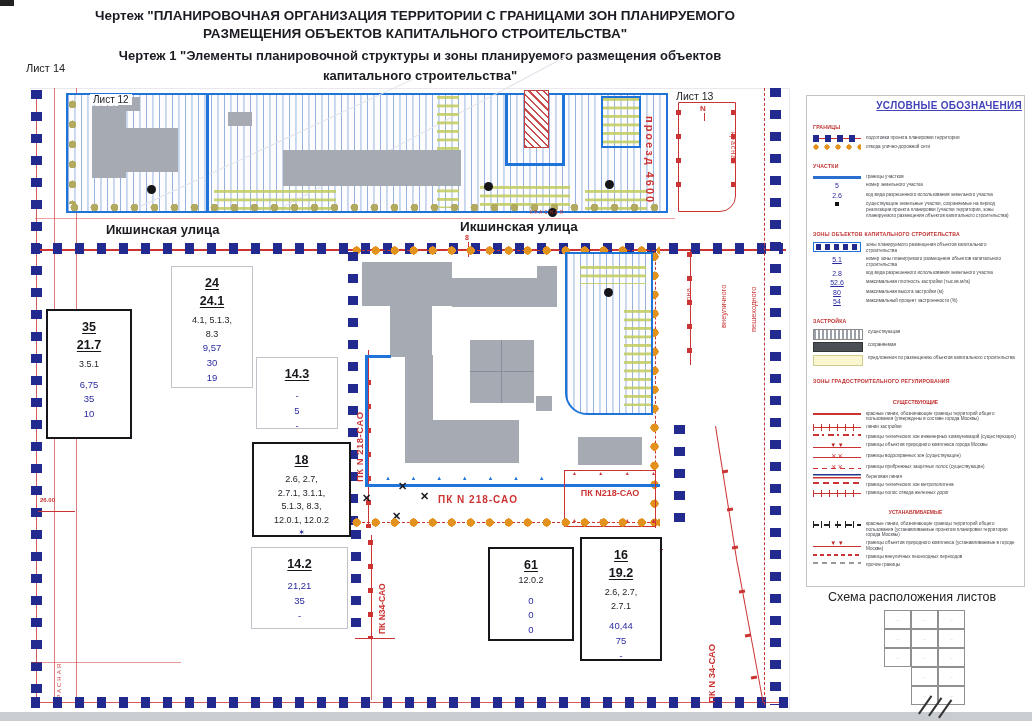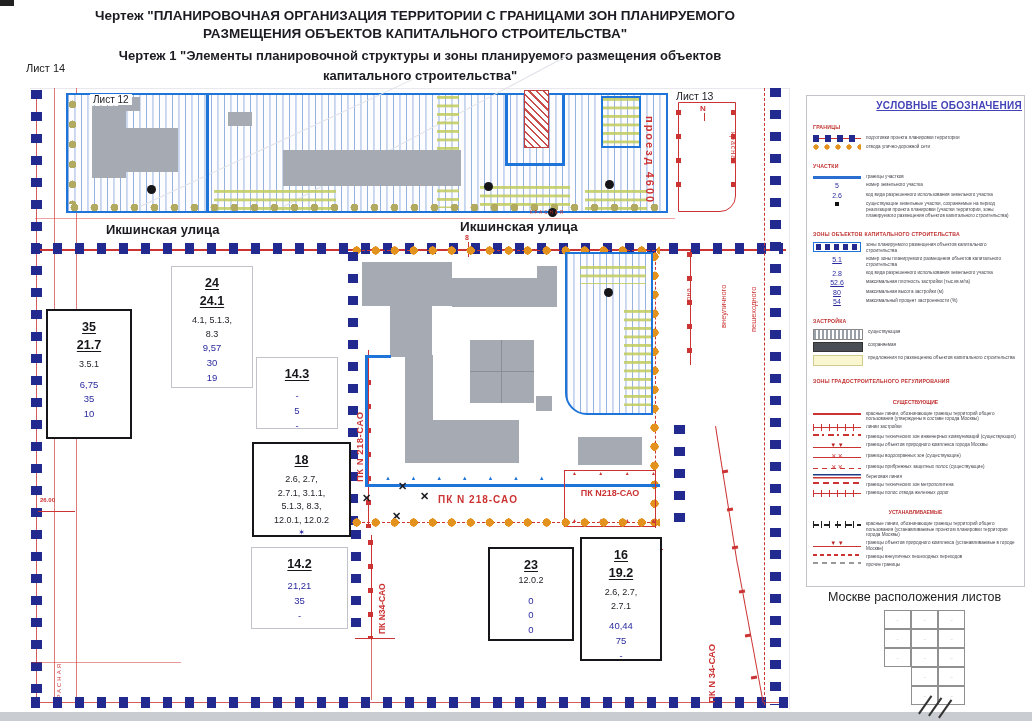--- a/index.html
+++ b/index.html
@@ -268,21 +268,21 @@
     <div class="bk">12.0.1, 12.0.2</div>
     <div class="bb" style="font-size:8px;">✶</div>
   </div>
   <div class="pbox thin abs" style="left:251px;top:547px;width:97px;height:82px;">
     <div class="bt">14.2</div>
     <div class="bb first">21,21</div>
     <div class="bb">35</div>
     <div class="bb">-</div>
   </div>
   <div class="pbox bold abs" style="left:488px;top:547px;width:86px;height:94px;">
-    <div class="bt">23</div>
+    <div class="bt">61</div>
     <div class="bk">12.0.2</div>
     <div class="bb first">0</div>
     <div class="bb">0</div>
     <div class="bb">0</div>
   </div>
   <div class="pbox bold abs" style="left:580px;top:537px;width:82px;height:124px;">
     <div class="bt">16</div>
     <div class="bt">19.2</div>
     <div class="bk first">2.6, 2.7,</div>
     <div class="bk">2.7.1</div>
@@ -465,21 +465,21 @@
           <span class="lg-label">границы внеуличных пешеходных переходов</span>
         </div>
 
         <div class="lg-row item">
           <span class="lg-key s-graydash"></span>
           <span class="lg-label">прочие границы</span>
         </div>
       </div>
   </div>
 
-  <div class="abs schemetitle" style="left:828px;top:590px;">Москве расположения листов</div>
+  <div class="abs schemetitle" style="left:828px;top:590px;">Схема расположения листов</div>
   <div class="abs" style="left:884px;top:610px;width:84px;height:98px;">
     <span class="cell" style="left:0;top:0;"></span>
     <span class="cell" style="left:27px;top:0;"></span>
     <span class="cell" style="left:54px;top:0;"></span>
     <span class="cell" style="left:0;top:19px;"></span>
     <span class="cell" style="left:27px;top:19px;"></span>
     <span class="cell" style="left:54px;top:19px;"></span>
     <span class="cell" style="left:0;top:38px;"></span>
     <span class="cell" style="left:27px;top:38px;"></span>
     <span class="cell" style="left:54px;top:38px;"></span>

